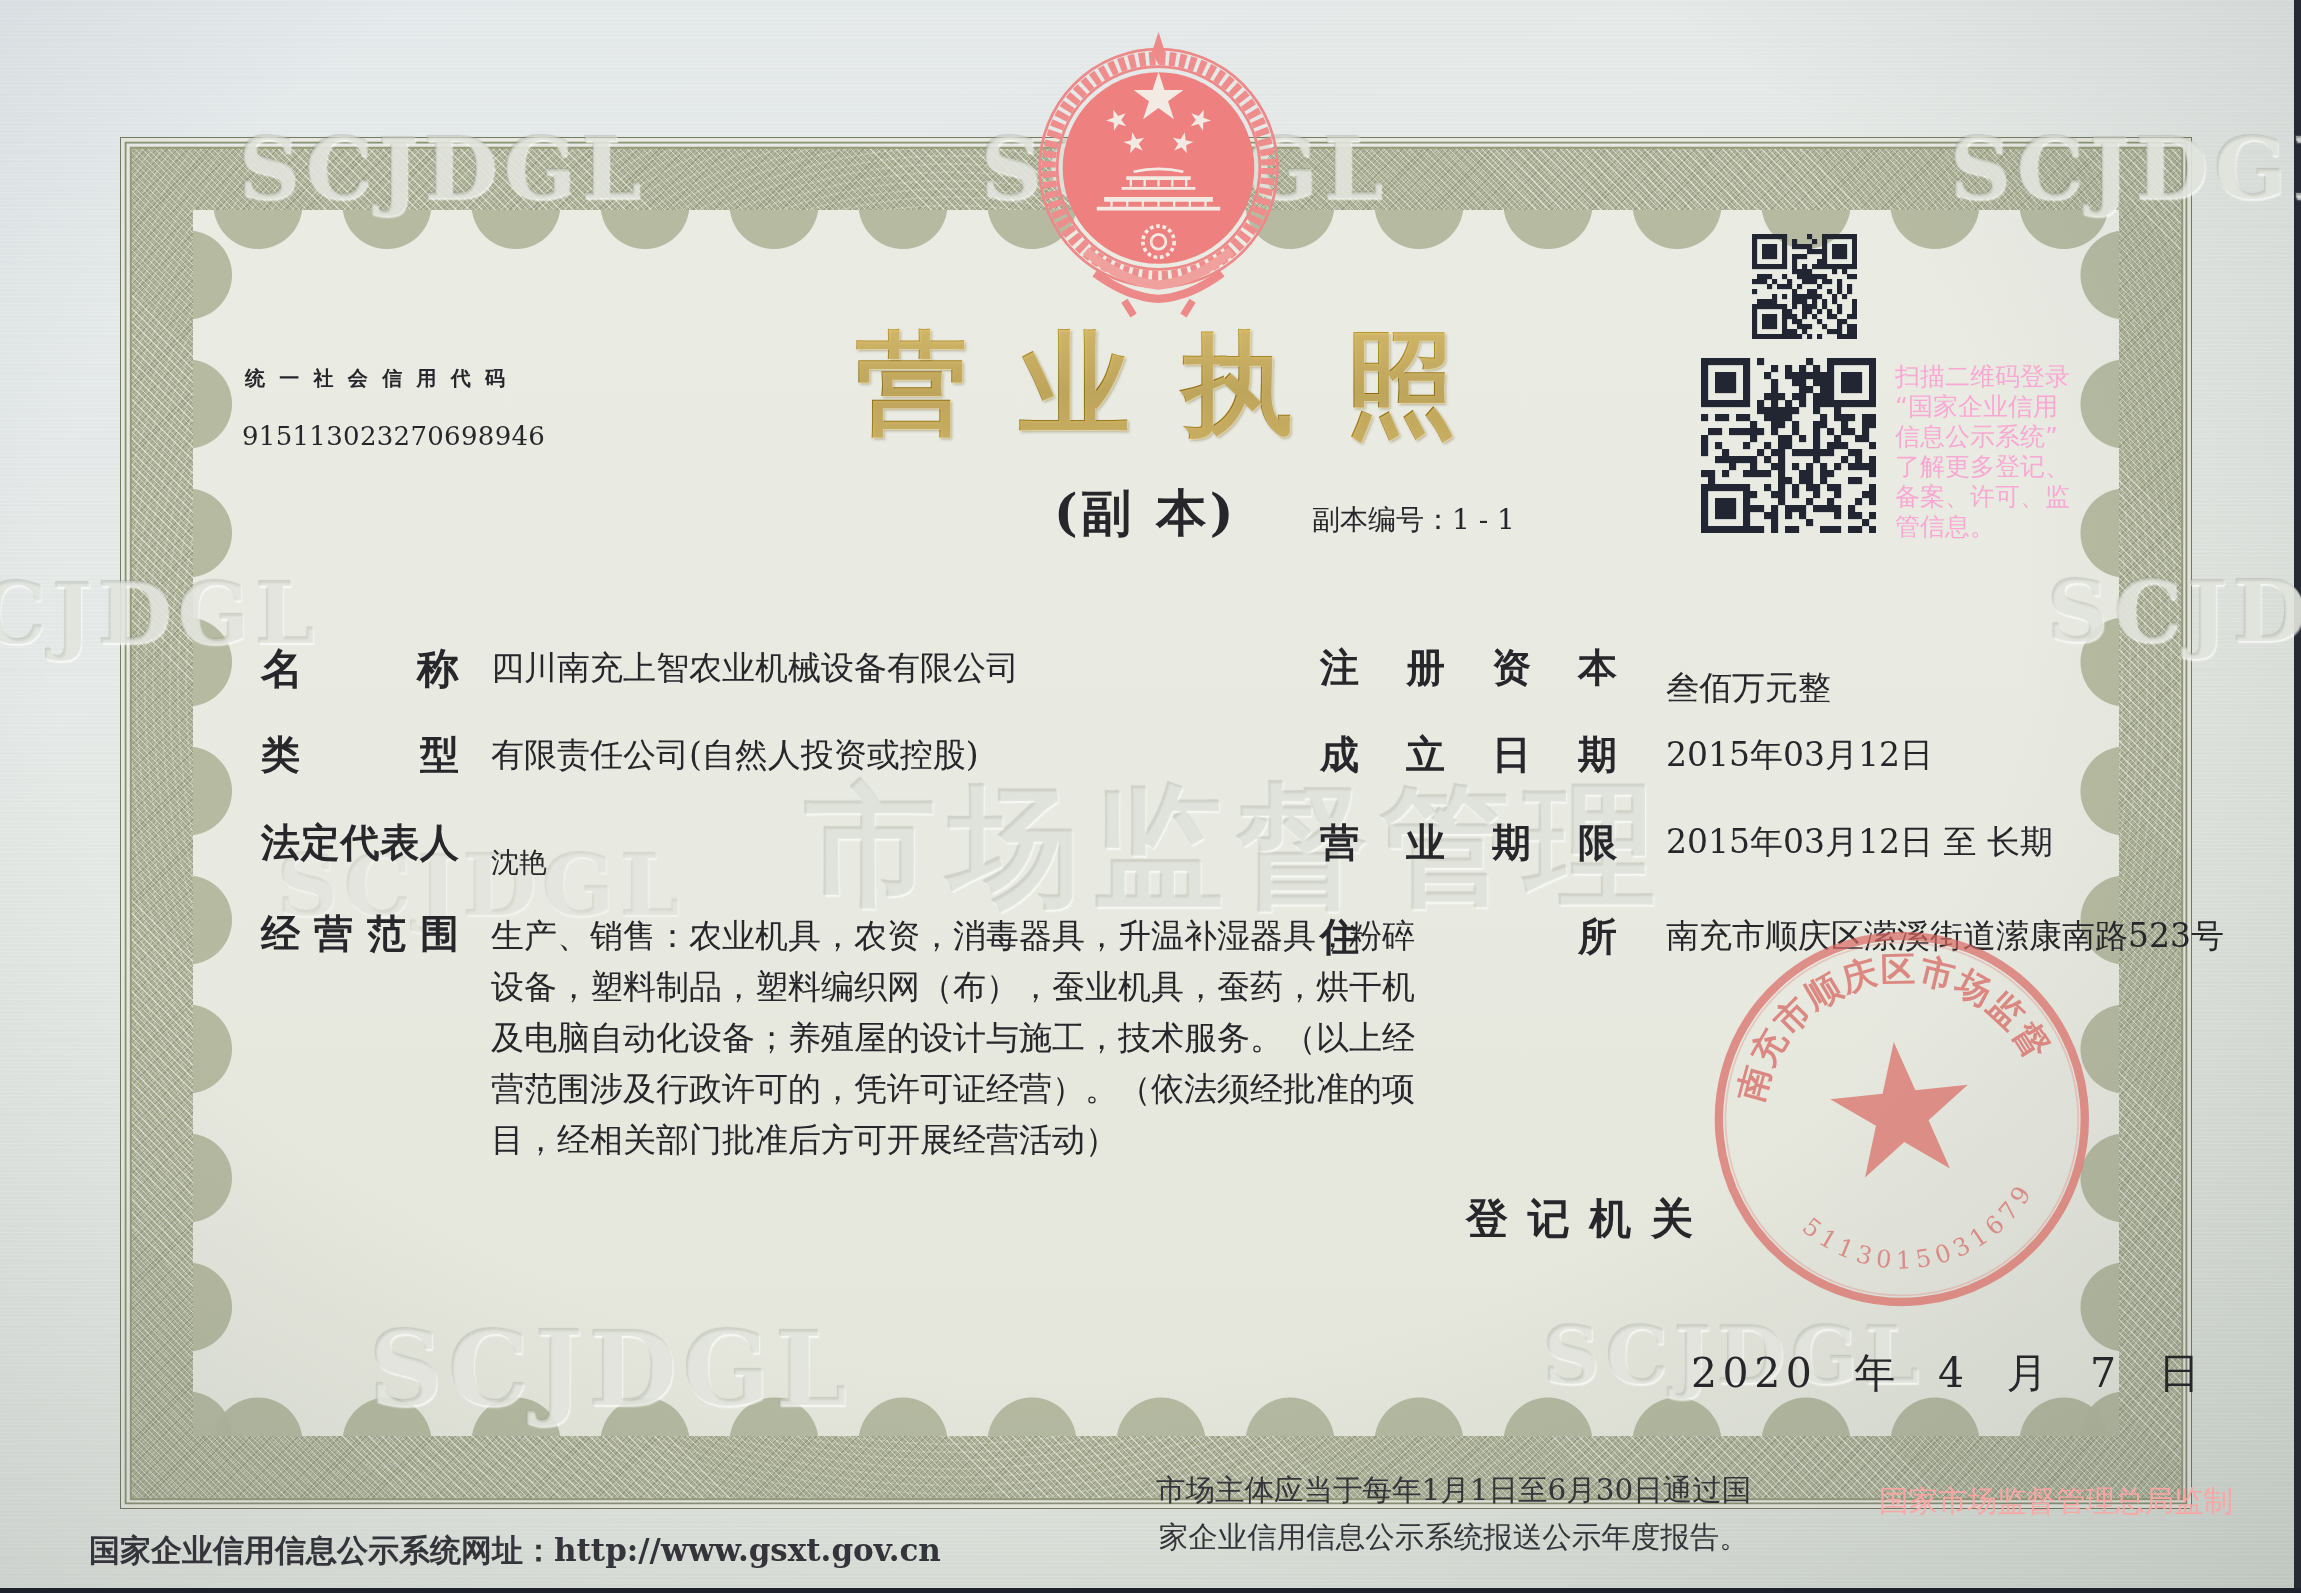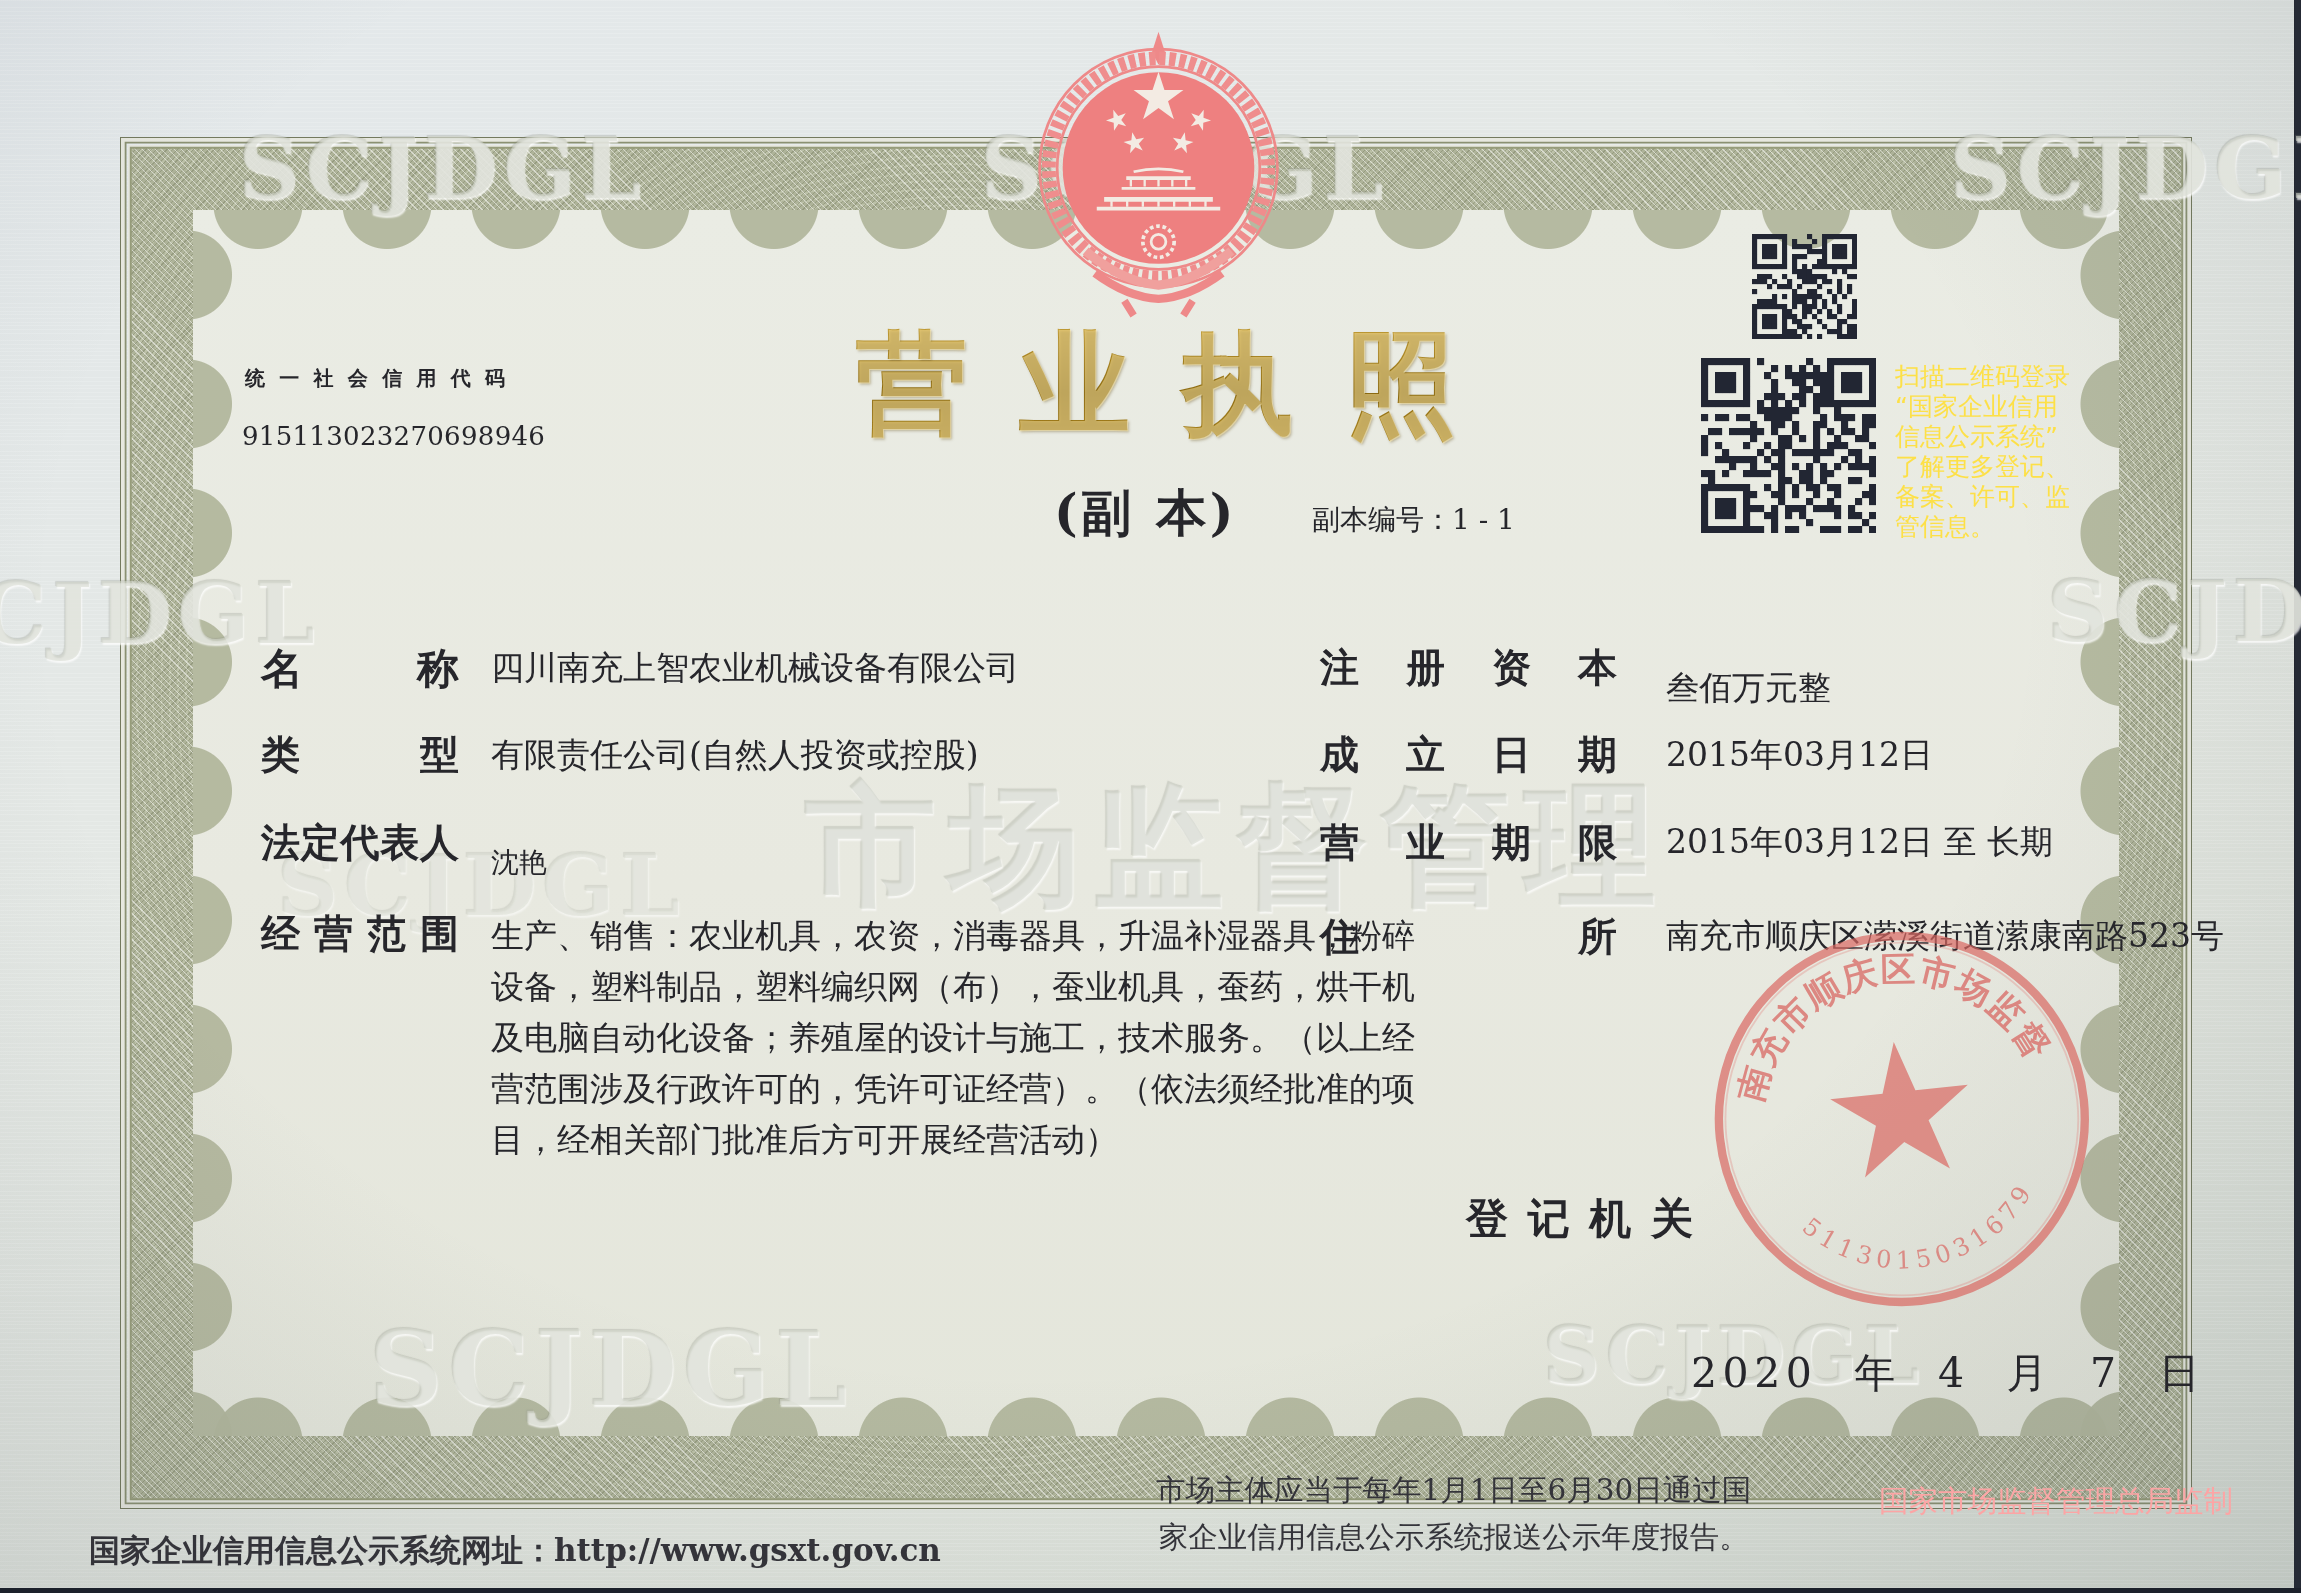--- a/index.html
+++ b/index.html
@@ -682,21 +682,21 @@
           <rect x="98.80" y="182.40" width="7.75" height="7.75"></rect>
           <rect x="129.20" y="182.40" width="7.75" height="7.75"></rect>
           <rect x="136.80" y="182.40" width="7.75" height="7.75"></rect>
           <rect x="144.40" y="182.40" width="7.75" height="7.75"></rect>
           <rect x="159.60" y="182.40" width="7.75" height="7.75"></rect>
           <rect x="167.20" y="182.40" width="7.75" height="7.75"></rect>
           <rect x="182.40" y="182.40" width="7.75" height="7.75"></rect>
         </g>
       </svg>
     </div>
-  <div class="t" style="left:1895px;top:362px;width:196px;font-size:25px;line-height:30px;color:#fde047;">
+  <div class="t" style="left:1895px;top:362px;width:196px;font-size:25px;line-height:30px;color:#f9a8d4;">
     <div>扫描二维码登录</div>
     <div>“国家企业信用</div>
     <div>信息公示系统”</div>
     <div>了解更多登记、</div>
     <div>备案、许可、监</div>
     <div>管信息。</div>
   </div>
 
   <div class="t label" style="left:261px;top:641px;width:198px;font-size:42px;">名称</div>
   <div class="t serif" style="left:491px;top:646px;font-size:33px;">四川南充上智农业机械设备有限公司</div>

